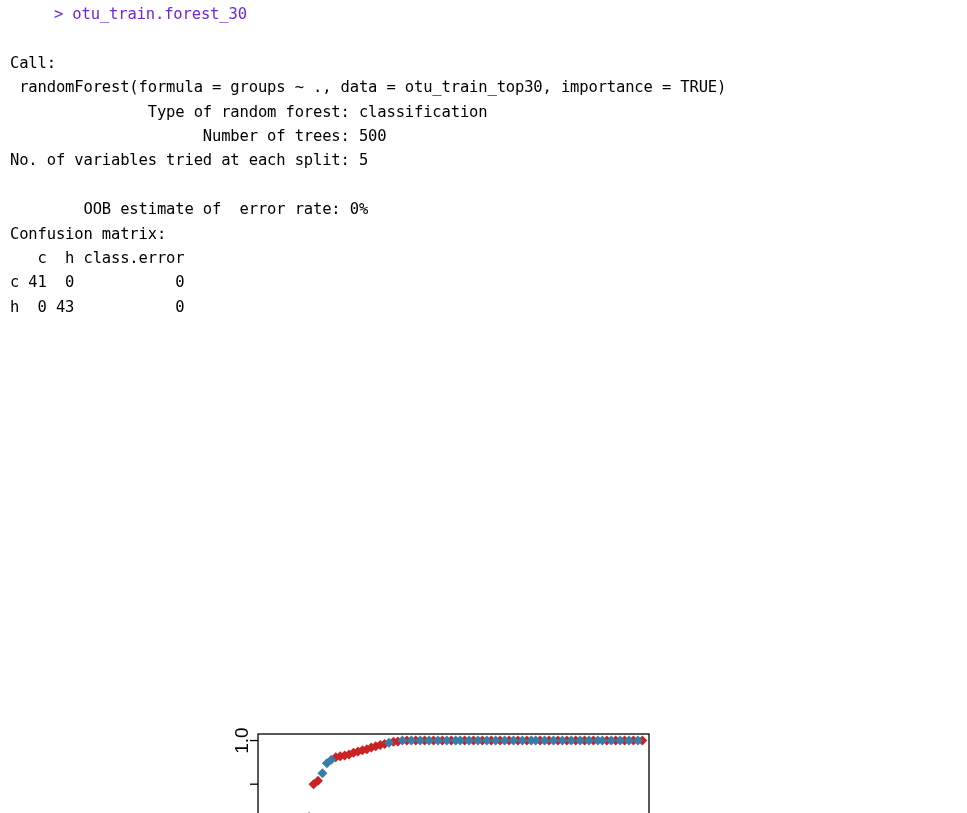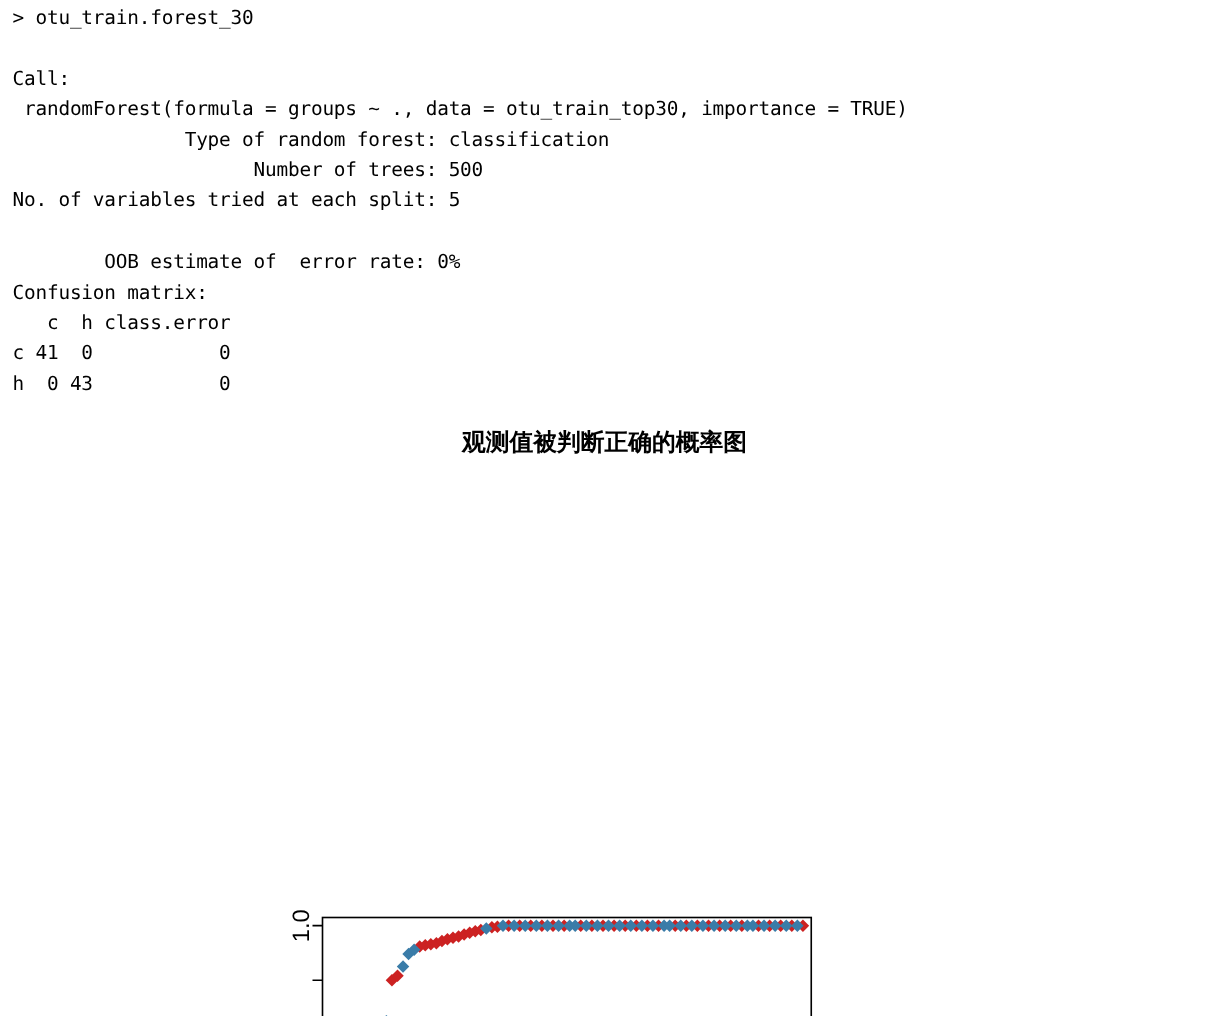--- a/index.html
+++ b/index.html
@@ -21,21 +21,21 @@
     left: 10px;
     top: 2px;
     width: 950px;
     font-family: "DejaVu Sans Mono", "Liberation Mono", monospace;
     font-size: 15.5px;
     line-height: 24.4px;
     white-space: pre;
     letter-spacing: -0.15px;
   }
   .line { display: block; height: 24.4px; }
-  .prompt  { color: #000000; }
+  .prompt  { color: #6d28d9; margin-left: 44px; }
   .out     { color: #000000; }
   .blank   { color: transparent; }
 
   
   #plot {
     position: absolute;
     left: 0;
     top: 330px;
     width: 967px;
     height: 483px;
@@ -66,21 +66,20 @@
     font-size: 17px;
     fill: #000000;
   }
 </style>
 </head>
 <body>
 
 <div id="console"><span class="line prompt">&gt; otu_train.forest_30</span><span class="line blank">&nbsp;</span><span class="line out">Call:</span><span class="line out"> randomForest(formula = groups ~ ., data = otu_train_top30, importance = TRUE)</span><span class="line out">               Type of random forest: classification</span><span class="line out">                     Number of trees: 500</span><span class="line out">No. of variables tried at each split: 5</span><span class="line blank">&nbsp;</span><span class="line out">        OOB estimate of  error rate: 0%</span><span class="line out">Confusion matrix:</span><span class="line out">   c  h class.error</span><span class="line out">c 41  0           0</span><span class="line out">h  0 43           0</span></div>
 
 <div id="plot">
-  <div id="plot-title">观测值被判断正确的概率图</div>
   <svg id="plot-svg" width="967" height="483">
     <g id="svg-content">
         <rect x="258" y="404" width="391" height="312" fill="none" stroke="#000" stroke-width="1.3"></rect>
         <line x1="264.66477272727275" y1="716" x2="264.66477272727275" y2="724" stroke="#000" stroke-width="1.3"></line>
         <text x="264.66477272727275" y="746" text-anchor="middle" class="axis-text">0</text>
         <line x1="353.5284090909091" y1="716" x2="353.5284090909091" y2="724" stroke="#000" stroke-width="1.3"></line>
         <text x="353.5284090909091" y="746" text-anchor="middle" class="axis-text">20</text>
         <line x1="442.3920454545455" y1="716" x2="442.3920454545455" y2="724" stroke="#000" stroke-width="1.3"></line>
         <text x="442.3920454545455" y="746" text-anchor="middle" class="axis-text">40</text>
         <line x1="531.2556818181818" y1="716" x2="531.2556818181818" y2="724" stroke="#000" stroke-width="1.3"></line>

